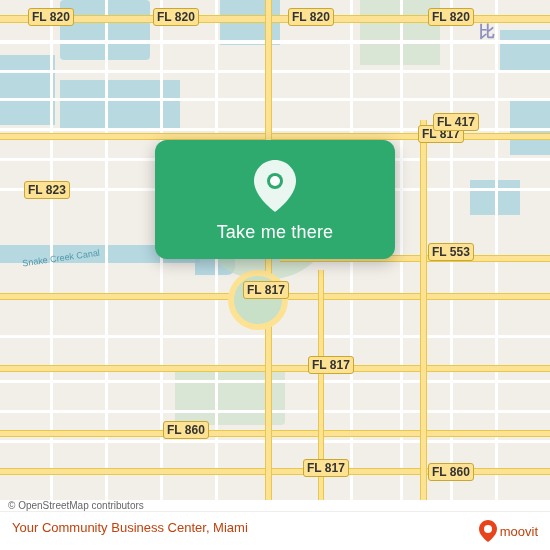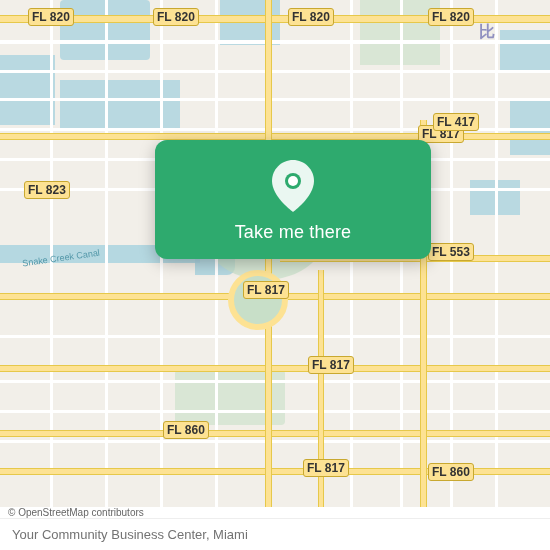--- a/index.html
+++ b/index.html
@@ -70,21 +70,21 @@
       border: 1px solid #c8a830;
       white-space: nowrap;
       z-index: 10;
     }
 
     
     .map-card {
       position: absolute;
       top: 140px;
       left: 155px;
-      width: 276px;
+      width: 240px;
       background-color: #2eaa6e;
       border-radius: 12px;
       display: flex;
       flex-direction: column;
       align-items: center;
       padding: 20px 20px 16px;
       z-index: 20;
       box-shadow: 0 4px 16px rgba(0,0,0,0.25);
     }
 
@@ -120,21 +120,21 @@
     .attribution {
       padding: 0 8px;
       font-size: 10px;
       color: #666;
       border-bottom: 1px solid #eee;
     }
 
     .location-info {
       padding: 8px 12px;
       font-size: 13px;
-      color: #737373;
+      color: #c2410c;
       display: flex;
       gap: 6px;
     }
 
     .moovit-logo {
       margin-left: auto;
       display: flex;
       align-items: center;
       gap: 3px;
     }
@@ -258,14 +258,21 @@
       </svg>
     </div>
     <button class="take-me-btn">Take me there</button>
   </div>
 </div>
 
 <div class="bottom-bar">
   <div class="attribution">© OpenStreetMap contributors</div>
   <div class="location-info">
     <span>Your Community Business Center, Miami</span>
+    <div class="moovit-logo">
+      <svg class="moovit-pin" width="18" height="22" viewBox="0 0 18 22" fill="none">
+        <path d="M9 0C4.03 0 0 4.03 0 9C0 15.75 9 22 9 22C9 22 18 15.75 18 9C18 4.03 13.97 0 9 0Z" fill="#e8431a"></path>
+        <circle cx="9" cy="9" r="4" fill="white"></circle>
+      </svg>
+      <span>moovit</span>
+    </div>
   </div>
 </div>
 
 </body></html>

